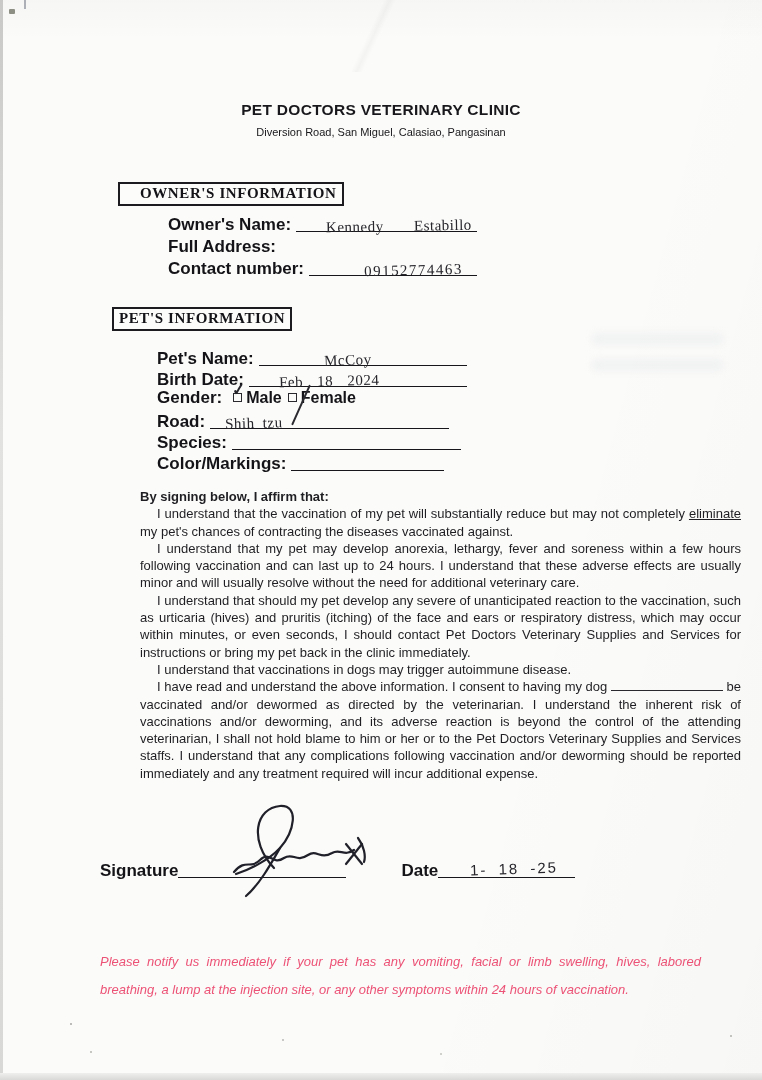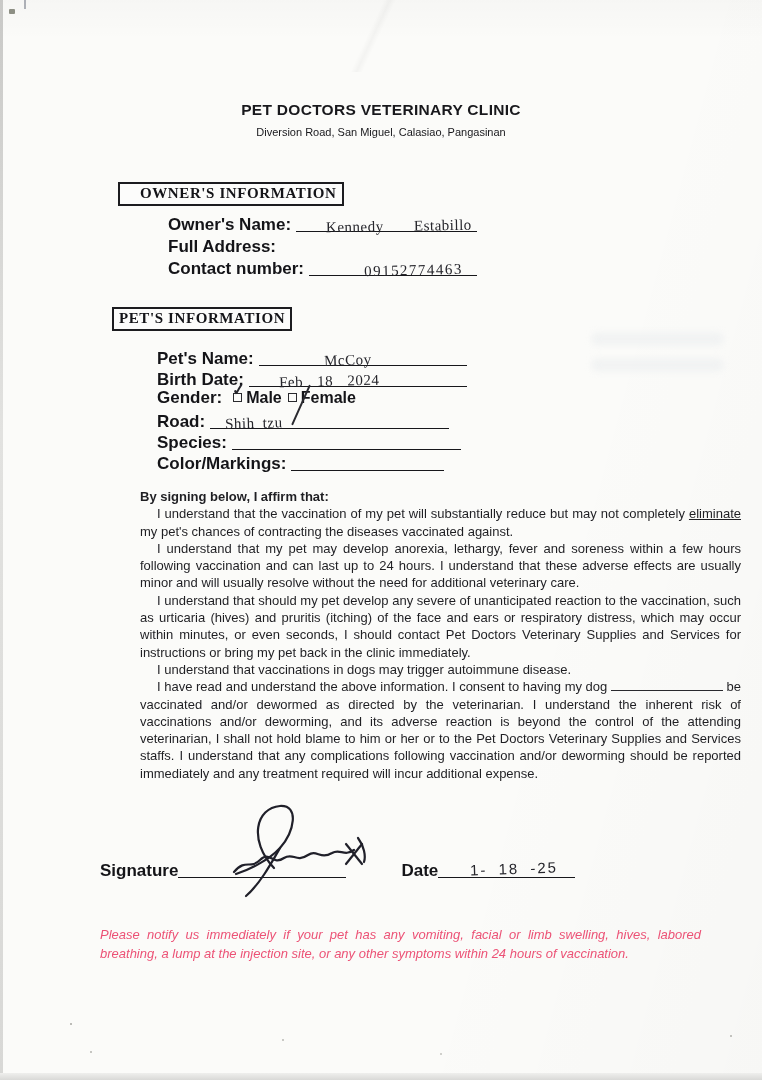--- a/index.html
+++ b/index.html
@@ -85,22 +85,22 @@
     display:flex; align-items:flex-end; }
   .sig-label, .date-label { font-size:17px; font-weight:bold; color:#141418; line-height:15px; }
   .sig-line { width:168px; border-bottom:1.7px solid #17171b; height:100%; position:relative; }
   .sig-gap { width:55px; }
   .date-line { width:137px; border-bottom:1.7px solid #17171b; height:100%; position:relative; }
   .sig-svg { position:absolute; left:18px; top:-52px; overflow:visible; }
   .hw-date { position:absolute; bottom:0px; left:32px; font-size:15px; color:#26262c;
     white-space:nowrap; transform:rotate(-2deg); letter-spacing:2px; word-spacing:5px; }
 
   
-  .note { position:absolute; left:100px; top:925px; width:601px;
-    font-size:13px; font-style:italic; line-height:19px; color:#ec5276; text-align:justify; }
+  .note { position:absolute; left:100px; top:948px; width:601px;
+    font-size:13px; font-style:italic; line-height:28px; color:#ec5276; text-align:justify; }
 </style>
 </head>
 <body>
 
 <div class="page">
 
   <div class="edge-left"></div>
   <div class="fold"></div>
   <div class="mark-dot"></div>
   <div class="mark-tick"></div>

